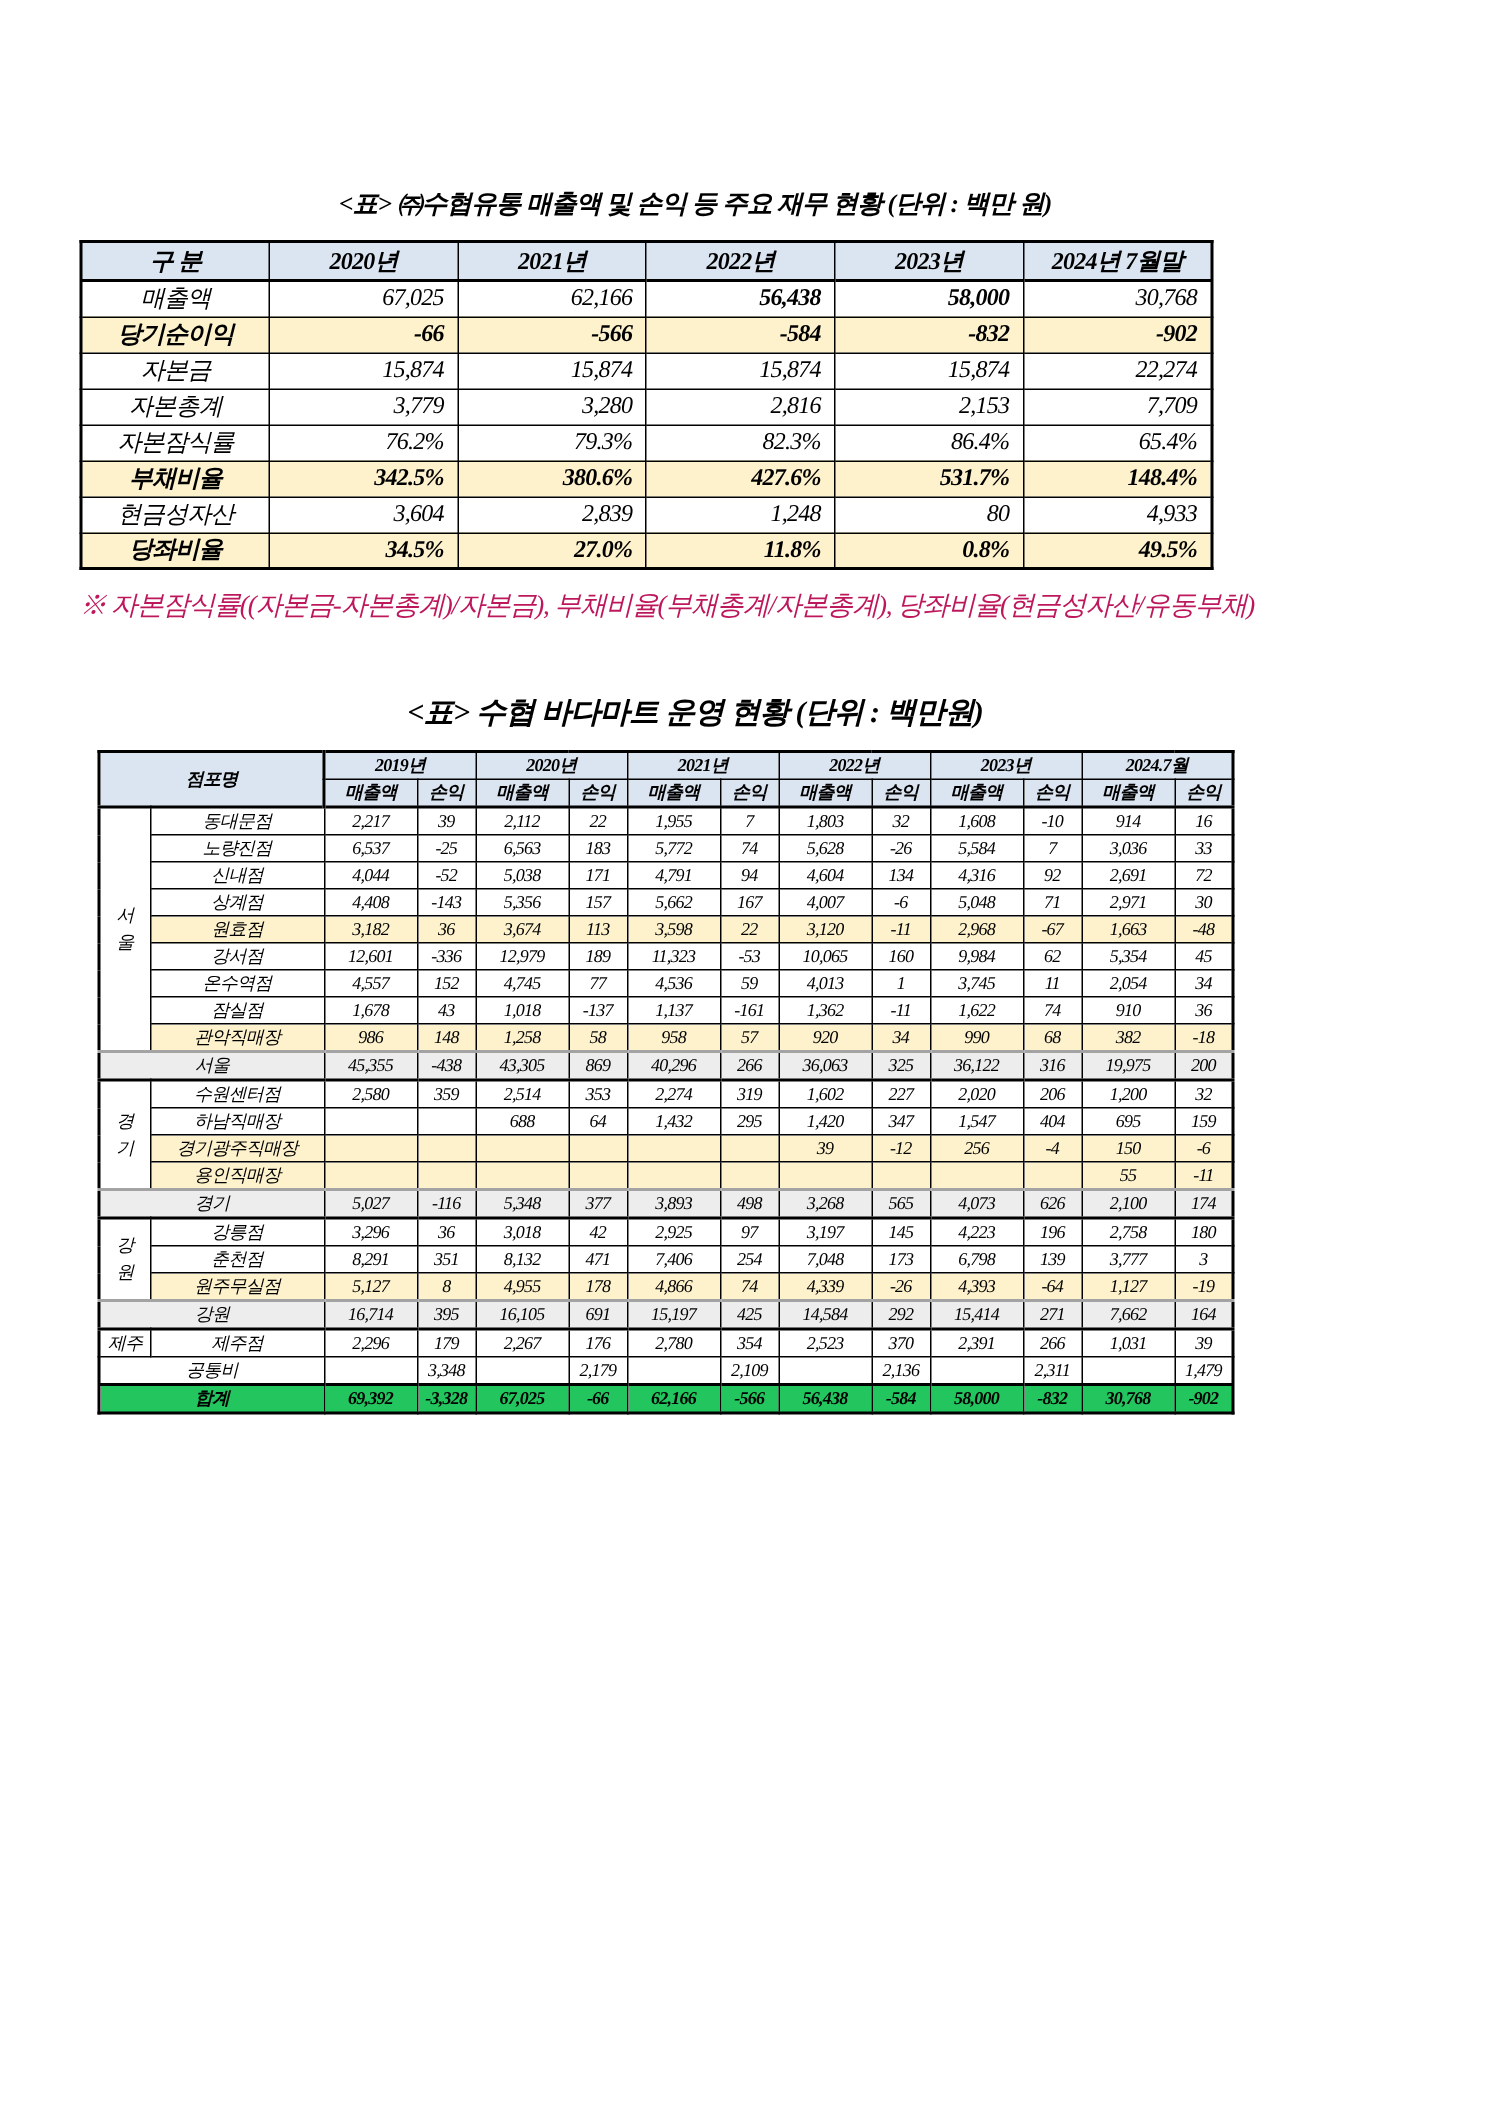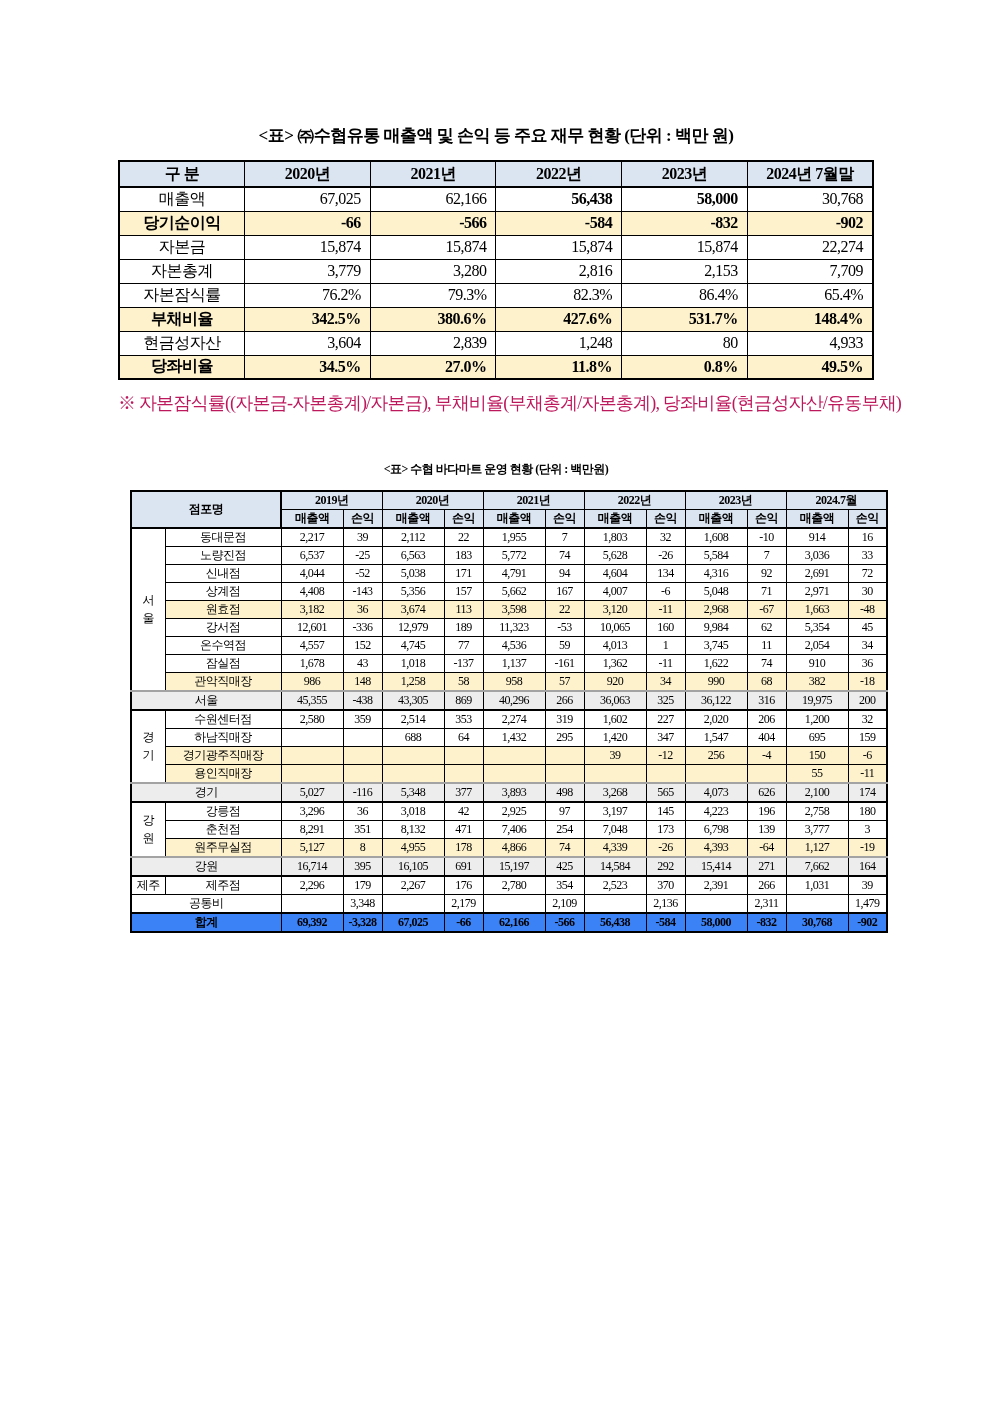--- a/index.html
+++ b/index.html
@@ -2,21 +2,21 @@
 <html><head>
 <meta charset="utf-8">
 <style>
   * { box-sizing: border-box; }
   html, body { margin: 0; padding: 0; }
   body {
     width: 992px; height: 1403px;
     background: #ffffff; color: #000;
     font-family: "Liberation Serif", "DejaVu Serif", serif;
   }
-  .page { padding: 124px 118px 0 118px; width: 992px; }
+  .page { padding: 124px 118px 0 53px; width: 992px; font-style: italic; }
 
   
   .t1-title {
     text-align: center; font-weight: bold; font-size: 17px;
     margin-bottom: 13px; letter-spacing: -0.5px;
   }
   table.t1 {
     width: 756px; border-collapse: collapse; table-layout: fixed;
     border: 2px solid #000; font-size: 16px;
   }
@@ -38,40 +38,40 @@
     text-align: justify; letter-spacing: -0.5px; word-break: keep-all;
   }
 
   .attachment {
     margin-top: 68px; font-weight: bold; font-size: 19px; letter-spacing: -0.5px;
   }
   .attachment .bullet { margin-right: 8px; font-size: 17px; }
 
   
   .t2-title {
-    text-align: center; font-weight: bold; font-size: 12px;
+    text-align: center; font-weight: bold; font-size: 20px;
     margin: 46px 0 12px 0; letter-spacing: -0.5px;
   }
   table.t2 {
     width: 756px; border-collapse: collapse; table-layout: fixed;
     border: 2px solid #000; font-size: 12px; margin-left: 12px;
   }
   table.t2 th, table.t2 td {
     border: 1px solid #000; text-align: center;
     height: 17px; padding: 0 1px; letter-spacing: -0.5px;
     overflow: hidden; white-space: nowrap;
   }
   table.t2 thead th { background: #dbe5f1; font-weight: bold; }
   table.t2 thead tr.yr th { border-bottom: 1px solid #000; }
   table.t2 thead { border-bottom: 2px solid #000; }
   table.t2 th.name-hd { border-right: 2px solid #000; }
   table.t2 td.group { white-space: pre-line; line-height: 1.45; font-size: 12px; }
   table.t2 td.yellow { background: #fdf2cc; }
   table.t2 tr.sub td { background: #ededed; border-top: 2px solid #a3a3a3; border-bottom: 2px solid #000; }
-  table.t2 tr.total td { background: #3b82f6; font-weight: bold; border-top: 2px solid #000; }
+  table.t2 tr.total td { background: #22c55e; font-weight: bold; border-top: 2px solid #000; }
 </style>
 </head>
 <body>
 
 <div class="page">
 
   <div class="t1-title">&lt;표&gt; ㈜수협유통 매출액 및 손익 등 주요 재무 현황 (단위 : 백만 원)</div>
 
   <table class="t1">
     <thead>

